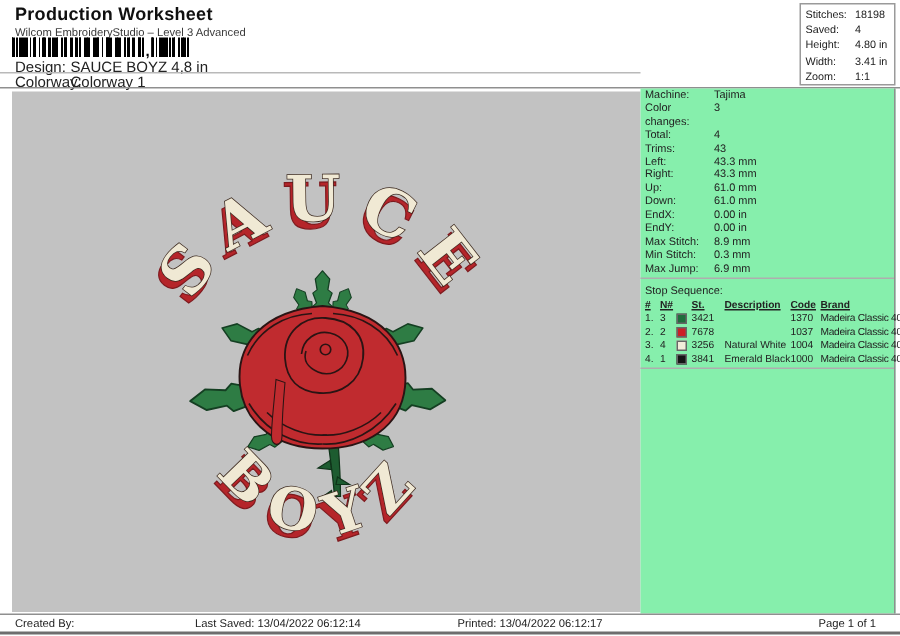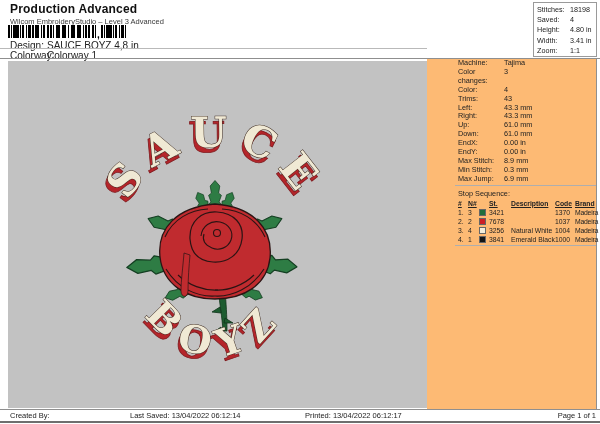--- a/index.html
+++ b/index.html
@@ -39,21 +39,21 @@
   .stats-row{display:flex;font-size:7.2px;line-height:10.2px;color:#222;}
   .stats-row .k{width:33px;}
 
   
   .design-area{left:8px;top:61px;width:419px;height:347px;background:#c2c2c2;}
   .design-area svg{display:block;}
 
   
   .right-panel{
     left:427px;top:59px;width:170px;height:350px;
-    border-right:1px solid #8f8f8f;box-sizing:border-box;background:#fdba74;padding-left:28px;
+    border-right:1px solid #8f8f8f;box-sizing:border-box;background:#86efac;
   }
   .detail-row{display:flex;font-size:7.3px;line-height:8.9px;padding-left:3px;color:#222;}
   .detail-row .k{width:46px;}
   .panel-divider{height:1px;background:#aeaeae;margin:1px 0 1px 0;}
   .stop-title{font-size:7.3px;padding:2px 0 1px 3px;color:#222;}
   .seq-grid{display:grid;grid-template-columns:10px 11px 10px 22px 44px 20px auto;
     align-items:center;padding-left:3px;font-size:6.8px;line-height:9px;color:#222;
     white-space:nowrap;}
   .seq-grid.head{font-weight:bold;}
   .seq-grid.head span{text-decoration:underline;}
@@ -62,27 +62,27 @@
   .sw-0{background:#1e6e3c;}
   .sw-1{background:#cc1f26;}
   .sw-2{background:#f2edda;}
   .sw-3{background:#151515;}
 
   
   .footer-text{top:411px;font-size:7.5px;color:#222;}
   .ft-created{left:10px;}
   .ft-saved{left:130px;}
   .ft-printed{left:305px;}
-  .ft-page{right:4px;}
+  .ft-page{right:16px;}
   .bottom-rule{left:0;top:421px;width:600px;height:2px;background:#6e6e6e;position:absolute;}
 </style>
 </head>
 <body>
 
-<div class="abs ws-title">Production Advanced</div>
+<div class="abs ws-title">Production Worksheet</div>
 <div class="abs ws-subtitle">Wilcom EmbroideryStudio – Level 3 Advanced</div>
 
 <div class="abs barcode-wrap">
   <div class="barcode-seg long"></div>
   <span class="barcode-comma">,</span>
   <div class="barcode-seg short"></div>
 </div>
 
 <div class="abs kv-row design-row">
   <span class="k">Design:</span>
@@ -185,21 +185,21 @@
 <div class="abs right-panel">
   <div class="detail-row">
       <span class="k">Machine:</span>
       <span>Tajima</span>
     </div>
   <div class="detail-row">
       <span class="k">Color changes:</span>
       <span>3</span>
     </div>
   <div class="detail-row">
-      <span class="k">Color:</span>
+      <span class="k">Total:</span>
       <span>4</span>
     </div>
   <div class="detail-row">
       <span class="k">Trims:</span>
       <span>43</span>
     </div>
   <div class="detail-row">
       <span class="k">Left:</span>
       <span>43.3 mm</span>
     </div>

